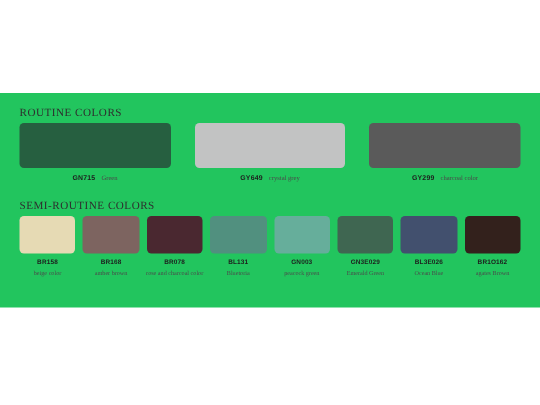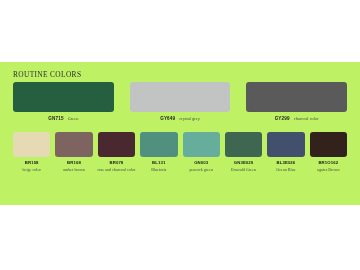--- a/index.html
+++ b/index.html
@@ -12,21 +12,21 @@
     background: #ffffff;
     font-family: "Liberation Serif", serif;
     overflow: hidden;
   }
   #swatch-card {
     position: absolute;
     left: 0;
     top: 62px;
     width: 360px;
     height: 143px;
-    background: #bef264;
+    background: #22c55e;
     box-sizing: border-box;
   }
   .section {
     position: absolute;
     left: 0;
     width: 360px;
   }
   #routine-section { top: 8px; }
   #semi-routine-section { top: 70px; }
 
@@ -141,20 +141,21 @@
           <div class="routine-swatch" style="background: rgb(90, 90, 90);"></div>
           <div class="routine-caption">
             <span class="code">GY299</span>
             <span class="cname">charcoal color</span>
           </div>
         </div>
       </div>
   </div>
 
   <div class="section" id="semi-routine-section">
+    <div class="section-title">SEMI-ROUTINE COLORS</div>
     <div id="semi-row">
         <div class="semi-cell">
           <div class="semi-swatch" style="background: rgb(230, 218, 180);"></div>
           <div class="semi-code">BR158</div>
           <div class="semi-name">beige color</div>
         </div>
         <div class="semi-cell">
           <div class="semi-swatch" style="background: rgb(125, 100, 96);"></div>
           <div class="semi-code">BR168</div>
           <div class="semi-name">amber brown</div>

